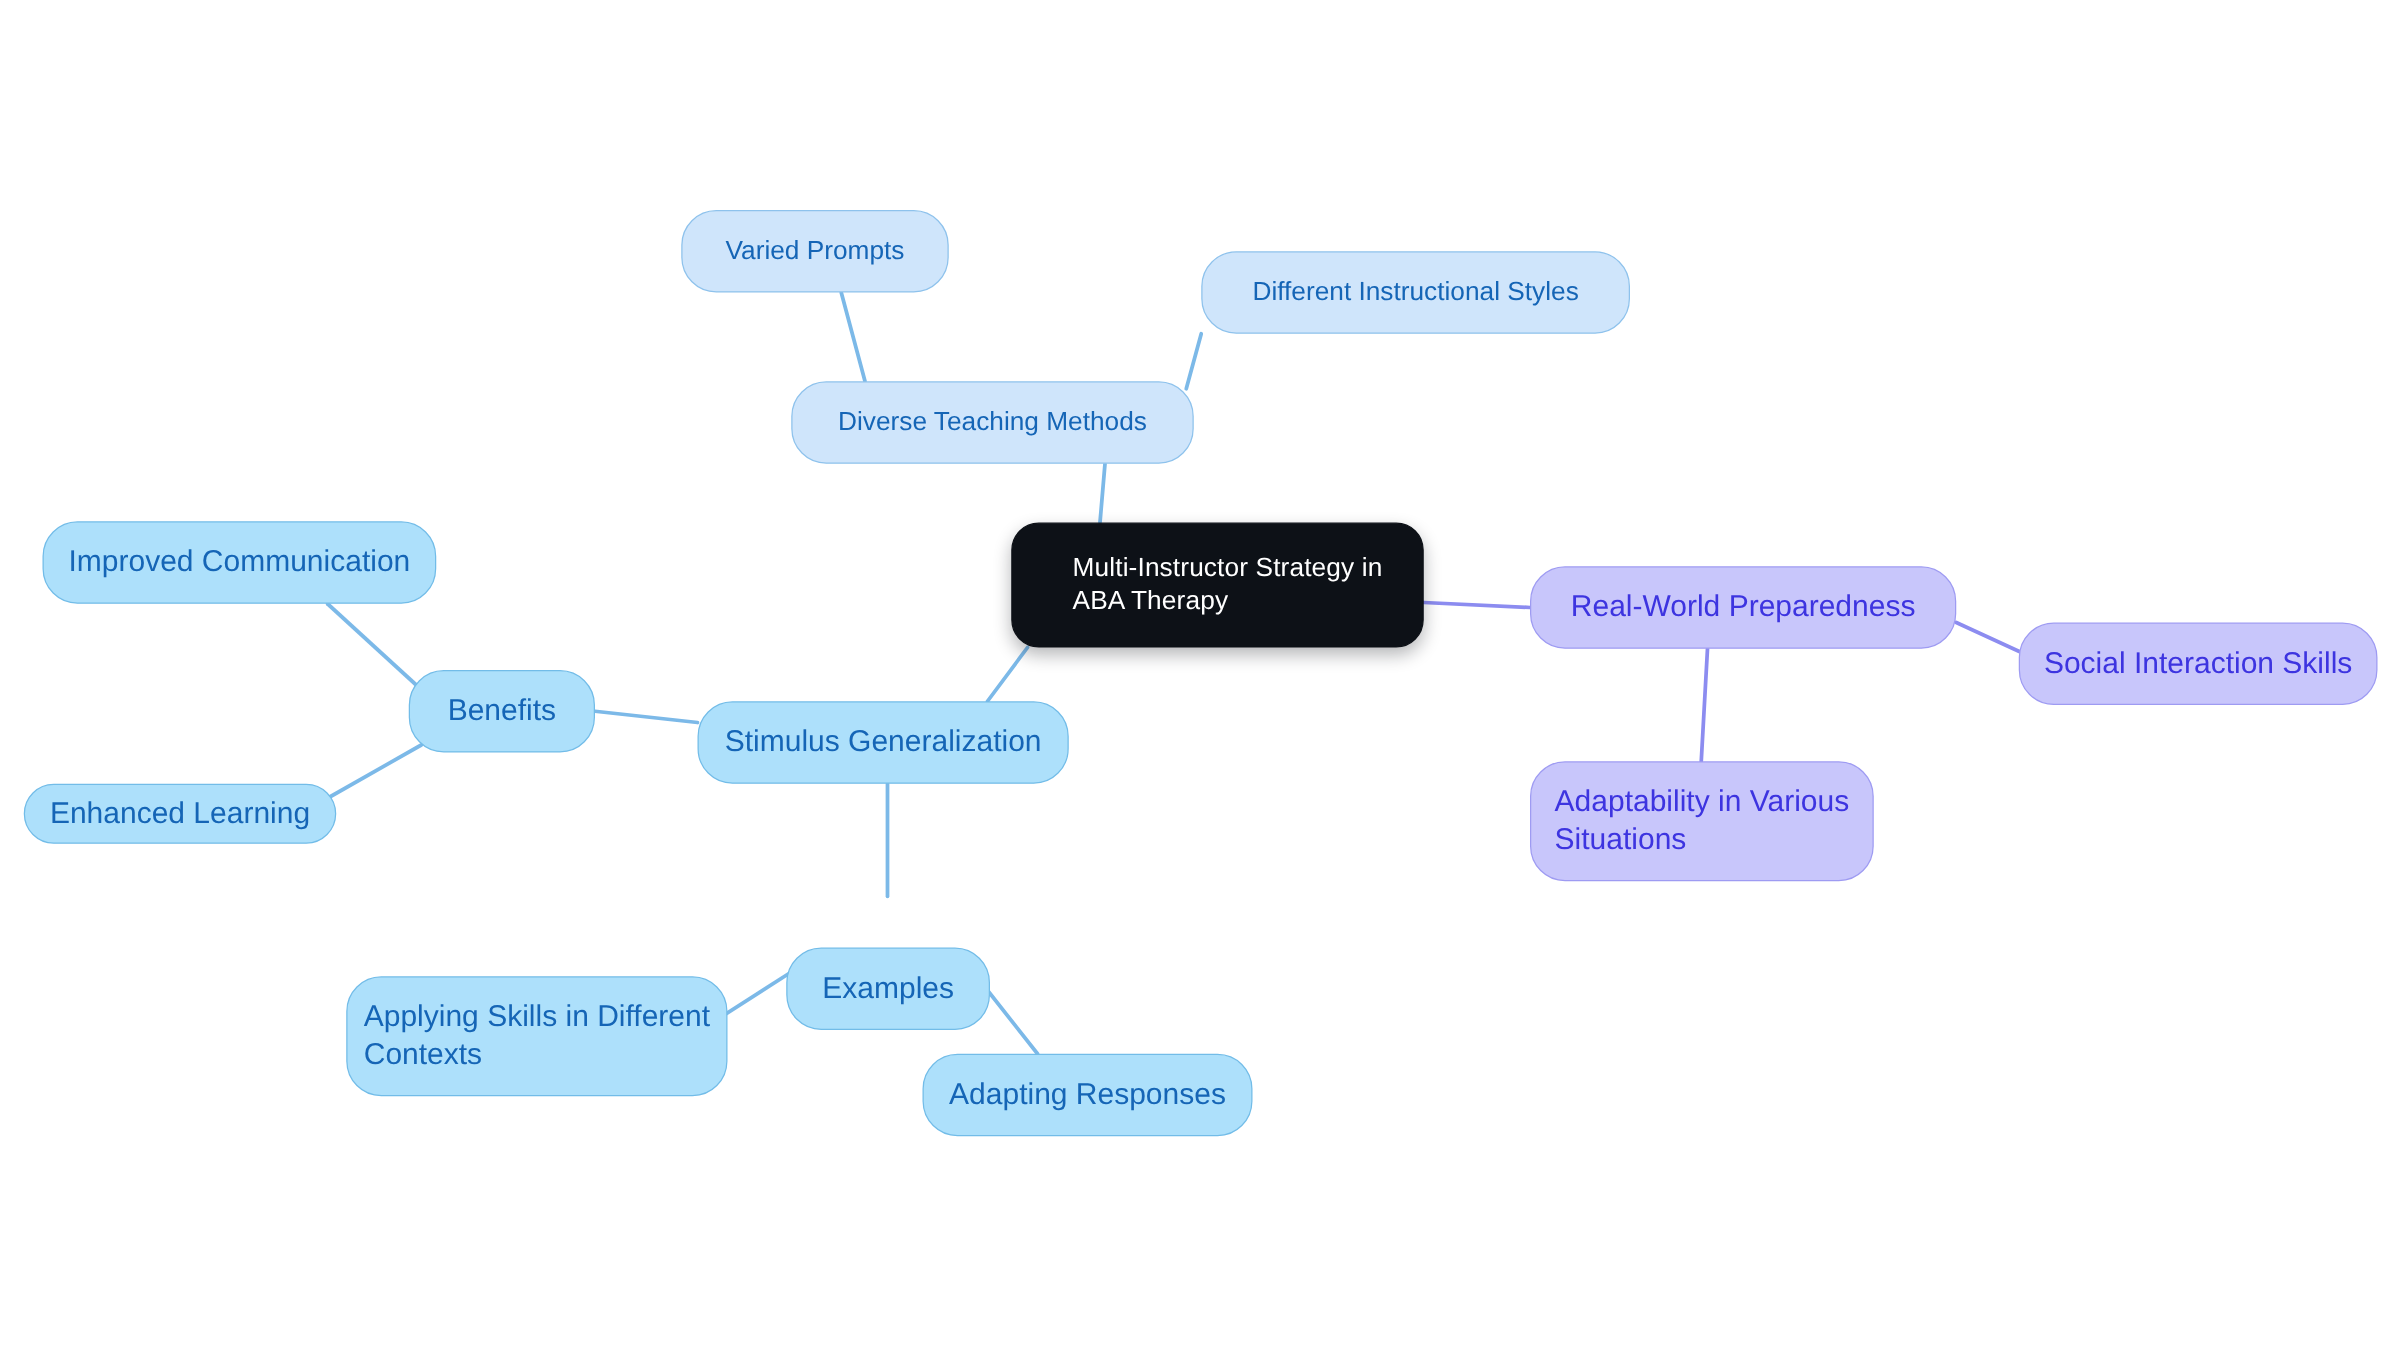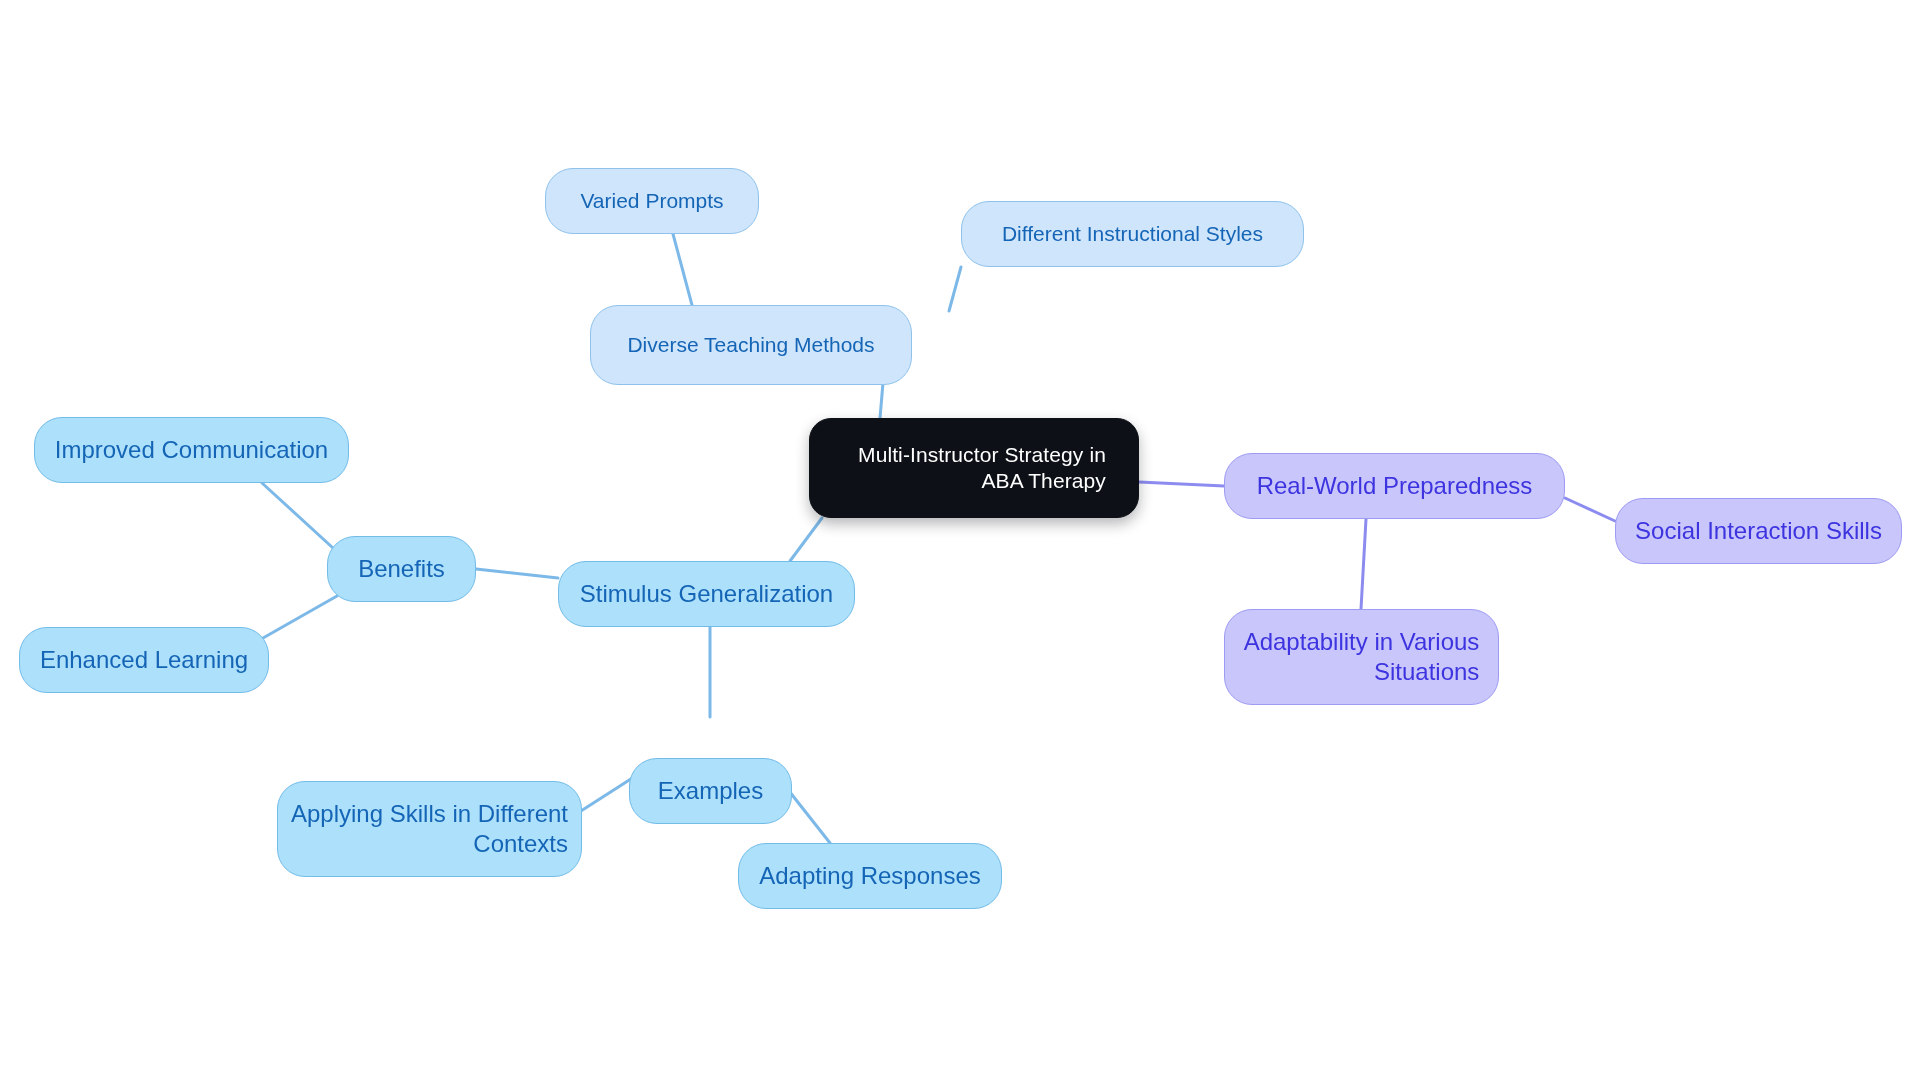--- a/index.html
+++ b/index.html
@@ -25,21 +25,21 @@
     width: 1920px;
     height: 1083px;
     pointer-events: none;
   }
   .node {
     position: absolute;
     box-sizing: border-box;
     display: flex;
     align-items: center;
     justify-content: center;
-    text-align: right;
+    text-align: left;
     line-height: 1.25;
     white-space: pre-line;
     border-style: solid;
     border-width: 1px;
     user-select: none;
   }
   .node-root {
     background: #0d1117;
     border-color: #0d1117;
     color: #ffffff;
@@ -85,27 +85,27 @@
       <line x1="710" y1="627" x2="710" y2="717" stroke="#7cb9e8" stroke-width="3" stroke-linecap="round"></line>
       <line x1="634" y1="777" x2="570" y2="818" stroke="#7cb9e8" stroke-width="3" stroke-linecap="round"></line>
       <line x1="778" y1="777" x2="830" y2="843" stroke="#7cb9e8" stroke-width="3" stroke-linecap="round"></line>
       <line x1="1139" y1="482" x2="1224" y2="486" stroke="#8c8cf0" stroke-width="3" stroke-linecap="round"></line>
       <line x1="1565" y1="498" x2="1615" y2="521" stroke="#8c8cf0" stroke-width="3" stroke-linecap="round"></line>
       <line x1="1366" y1="519" x2="1361" y2="609" stroke="#8c8cf0" stroke-width="3" stroke-linecap="round"></line>
     </svg>
   <div id="node-layer">
       <div class="node node-root" style="left: 809px; top: 418px; width: 330px; height: 100px; padding-left: 16px;">Multi-Instructor Strategy in
 ABA Therapy</div>
-      <div class="node node-blue" style="left: 590px; top: 305px; width: 322px; height: 80px;">Diverse Teaching Methods</div>
+      <div class="node node-blue" style="left: 633px; top: 305px; width: 322px; height: 66px;">Diverse Teaching Methods</div>
       <div class="node node-blue" style="left: 545px; top: 168px; width: 214px; height: 66px;">Varied Prompts</div>
       <div class="node node-blue" style="left: 961px; top: 201px; width: 343px; height: 66px;">Different Instructional Styles</div>
       <div class="node node-cyan" style="left: 558px; top: 561px; width: 297px; height: 66px;">Stimulus Generalization</div>
       <div class="node node-cyan" style="left: 327px; top: 536px; width: 149px; height: 66px;">Benefits</div>
       <div class="node node-cyan" style="left: 34px; top: 417px; width: 315px; height: 66px;">Improved Communication</div>
-      <div class="node node-cyan" style="left: 19px; top: 627px; width: 250px; height: 66px;">Enhanced Learning</div>
+      <div class="node node-cyan" style="left: 19px; top: 627px; width: 250px; height: 48px;">Enhanced Learning</div>
       <div class="node node-cyan" style="left: 629px; top: 717px; width: 163px; height: 66px; margin-top: 41px;">Examples</div>
       <div class="node node-cyan" style="left: 277px; top: 781px; width: 305px; height: 96px;">Applying Skills in Different
 Contexts</div>
       <div class="node node-cyan" style="left: 738px; top: 843px; width: 264px; height: 66px;">Adapting Responses</div>
       <div class="node node-purple" style="left: 1224px; top: 453px; width: 341px; height: 66px;">Real-World Preparedness</div>
       <div class="node node-purple" style="left: 1615px; top: 498px; width: 287px; height: 66px;">Social Interaction Skills</div>
       <div class="node node-purple" style="left: 1224px; top: 609px; width: 275px; height: 96px;">Adaptability in Various
 Situations</div>
     </div>
 </div>

